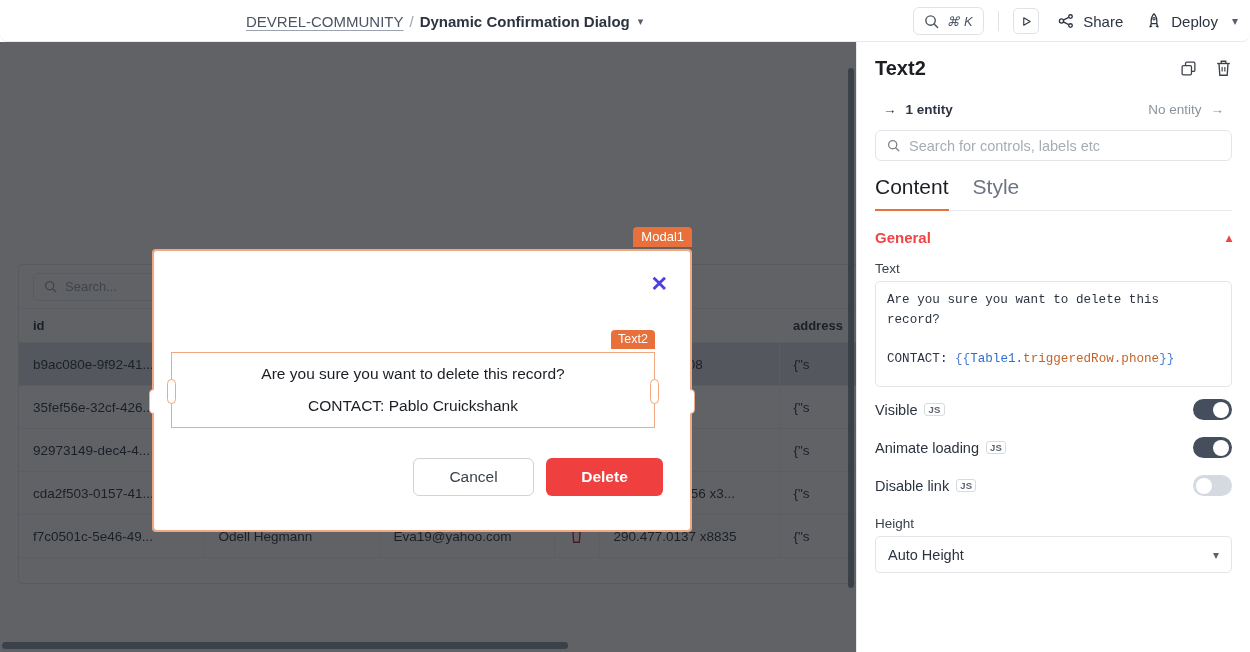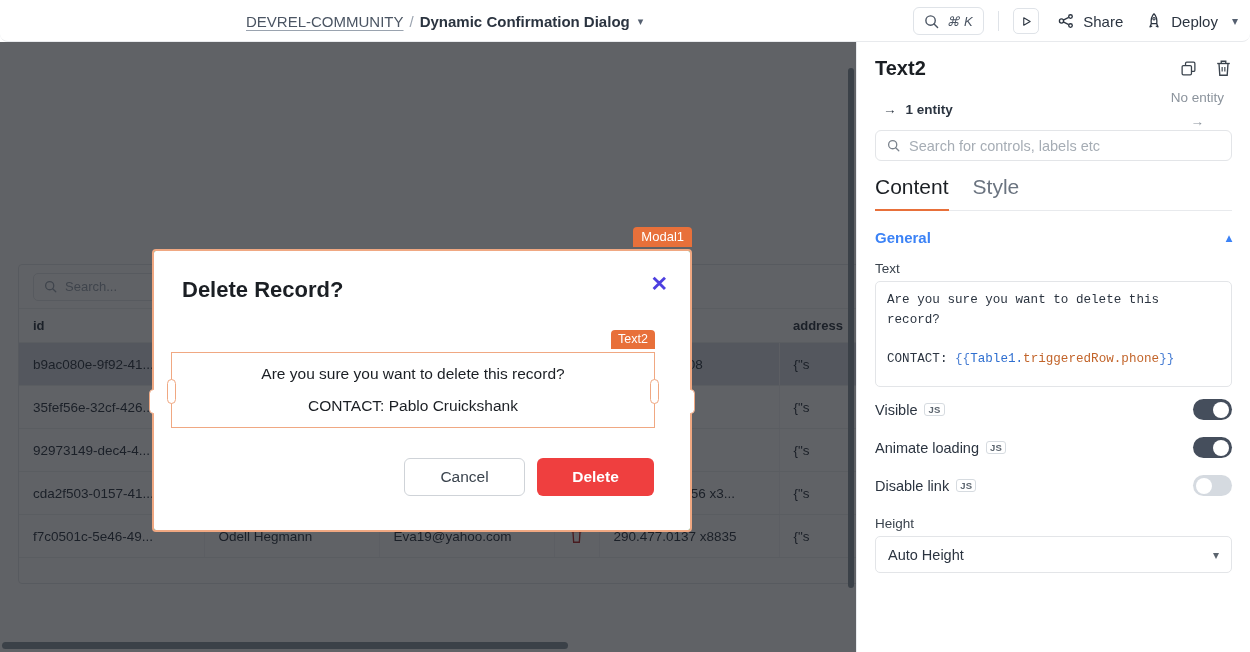--- a/index.html
+++ b/index.html
@@ -151,21 +151,21 @@
   .handle {
     position: absolute; width: 9px; height: 25px;
     background: #fff; border: 1.5px solid #f0a882; border-radius: 5px;
   }
   .h-modal-l { left: -5px; top: 138px; }
   .h-modal-r { right: -5px; top: 138px; }
   .h-text-l  { left: -5px; top: 26px; }
   .h-text-r  { right: -5px; top: 26px; }
 
   .modal-actions {
-    position: absolute; right: 36px; bottom: 34px;
+    position: absolute; right: 27px; bottom: 34px;
     display: flex; gap: 12px;
   }
   .btn-cancel {
     min-width: 121px; height: 38px; border: 1px solid #cfd3d8;
     border-radius: 6px; background: #fff; color: #3a434d;
     font-size: 15.5px; cursor: pointer;
     font-family: "Liberation Sans", sans-serif;
   }
   .btn-delete {
     min-width: 117px; height: 38px; border: none; border-radius: 6px;
@@ -186,40 +186,40 @@
   }
   .panel-title { font-size: 20px; font-weight: 700; color: #1b1f24; }
   .panel-head-icons { display: flex; gap: 18px; align-items: center; }
   .entity-row {
     display: flex; align-items: center; justify-content: space-between;
     height: 30px; padding: 0 8px;
   }
   .entity-left { display: flex; align-items: center; gap: 9px;
     font-size: 13.5px; font-weight: 700; color: #2b3440; cursor: pointer; }
   .entity-right { display: flex; align-items: center; gap: 9px;
-    font-size: 13.5px; color: #8b939c; cursor: pointer; flex-direction: column; }
+    font-size: 13.5px; color: #8b939c; cursor: pointer; }
   .panel-search {
     display: flex; align-items: center; gap: 9px;
     border: 1px solid #e3e5e8; border-radius: 6px;
     height: 31px; padding: 0 11px; margin-top: 6px;
   }
   .panel-search span { font-size: 14.5px; color: #a6adb5; }
   .tabs {
     display: flex; gap: 24px; margin-top: 14px;
     border-bottom: 1px solid #e8eaed;
   }
   .tab {
     font-size: 21px; color: #6b7480; padding-bottom: 10px;
     cursor: pointer; border-bottom: 2.5px solid transparent;
     margin-bottom: -1px;
   }
   .tab.active { color: #1b1f24; border-bottom-color: #e8703a; }
   .section-head {
     display: flex; align-items: center; justify-content: space-between;
-    margin-top: 18px; font-size: 15px; font-weight: 700; color: #3b82f6;
+    margin-top: 18px; font-size: 15px; font-weight: 700; color: #ef4444;
     cursor: pointer;
   }
   .field-label { font-size: 13.5px; color: #3a434d; margin-top: 15px; }
   .code-area {
     margin-top: 5px; border: 1px solid #e3e5e8; border-radius: 5px;
     padding: 9px 11px; min-height: 106px;
     font-family: "Liberation Mono", monospace; font-size: 12.6px;
     line-height: 1.55; color: #2b3440; white-space: pre-wrap;
   }
   .tok-brace { color: #4a7fd4; }
@@ -405,21 +405,20 @@
     <div class="dimmer"></div>
     <div class="vscroll"></div>
     <div class="hscroll"></div>
 
     <div class="modal-outline">
       <div class="modal-tag">Modal1</div>
       <div class="handle h-modal-l"></div>
       <div class="handle h-modal-r"></div>
 
       <div class="modal">
-        <div class="modal-title">Delete Record?</div>
         <div class="modal-close">✕</div>
 
         <div class="text2-box">
           <div class="text2-tag">Text2</div>
           <div class="handle h-text-l"></div>
           <div class="handle h-text-r"></div>
           <div class="text2-line">Are you sure you want to delete this record?</div>
           <div class="text2-line">CONTACT: Pablo Cruickshank</div>
         </div>
 

